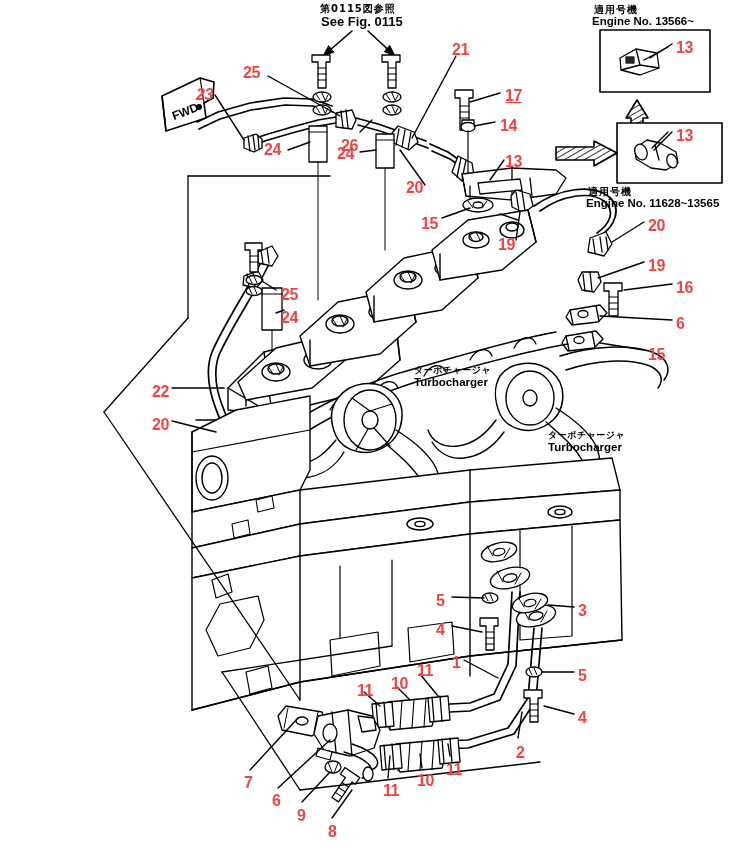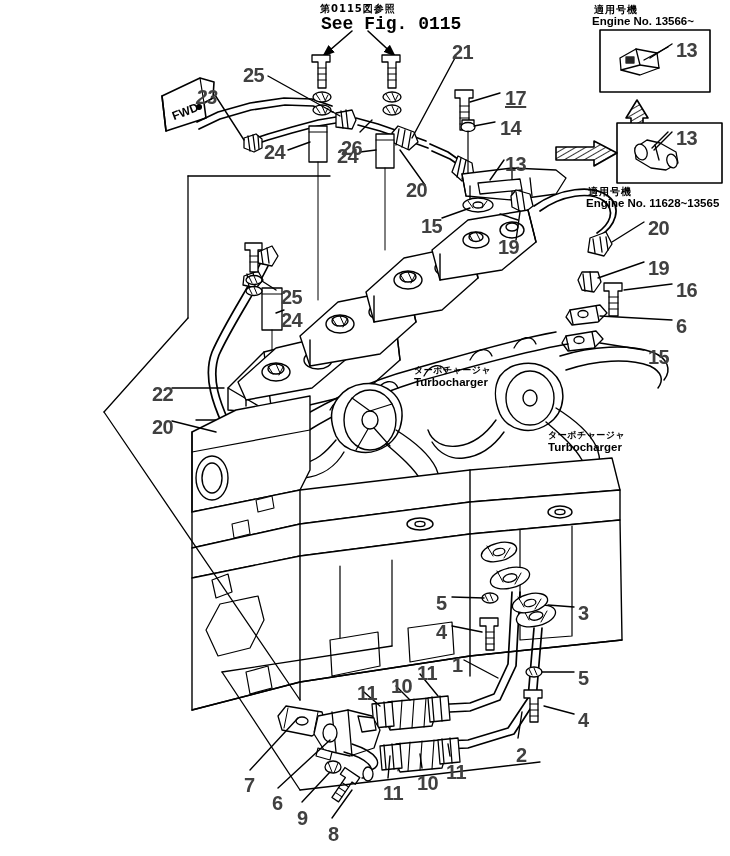--- a/index.html
+++ b/index.html
@@ -1,26 +1,26 @@
 <!DOCTYPE html>
 <html><head>
 <meta charset="utf-8">
 <style>
   html,body{margin:0;padding:0;background:#fff;}
   body{width:730px;height:856px;overflow:hidden;
        font-family:"Liberation Sans","DejaVu Sans",sans-serif;color:#000;}
   #sheet{position:relative;width:730px;height:856px;background:#fff;}
   svg#art{position:absolute;left:0;top:0;width:730px;height:856px;}
   .callout{position:absolute;font-family:"Liberation Sans",sans-serif;
-           font-weight:700;font-size:20px;line-height:1;color:#404040;
+           font-weight:700;font-size:16px;line-height:1;color:#ef4444;
            letter-spacing:-0.5px;white-space:nowrap;}
   .jp{position:absolute;font-family:"DejaVu Sans",sans-serif;
       font-size:10px;font-weight:700;letter-spacing:1px;white-space:nowrap;}
-  .en{position:absolute;font-family:Liberation Mono, monospace;
-      font-weight:700;font-size:18px;white-space:nowrap;}
+  .en{position:absolute;font-family:Liberation Sans, sans-serif;
+      font-weight:700;font-size:13px;white-space:nowrap;}
   .jp-sm{position:absolute;font-family:"DejaVu Sans",sans-serif;
       font-size:9px;font-weight:700;letter-spacing:0.5px;white-space:nowrap;}
   .en-sm{position:absolute;font-family:"Liberation Sans",sans-serif;
       font-weight:700;font-size:11.5px;white-space:nowrap;}
   .fwdtxt{position:absolute;font-family:"Liberation Sans",sans-serif;
       font-weight:700;font-size:12px;white-space:nowrap;
       transform:rotate(-21deg);transform-origin:0 0;}
 </style>
 </head>
 <body>

